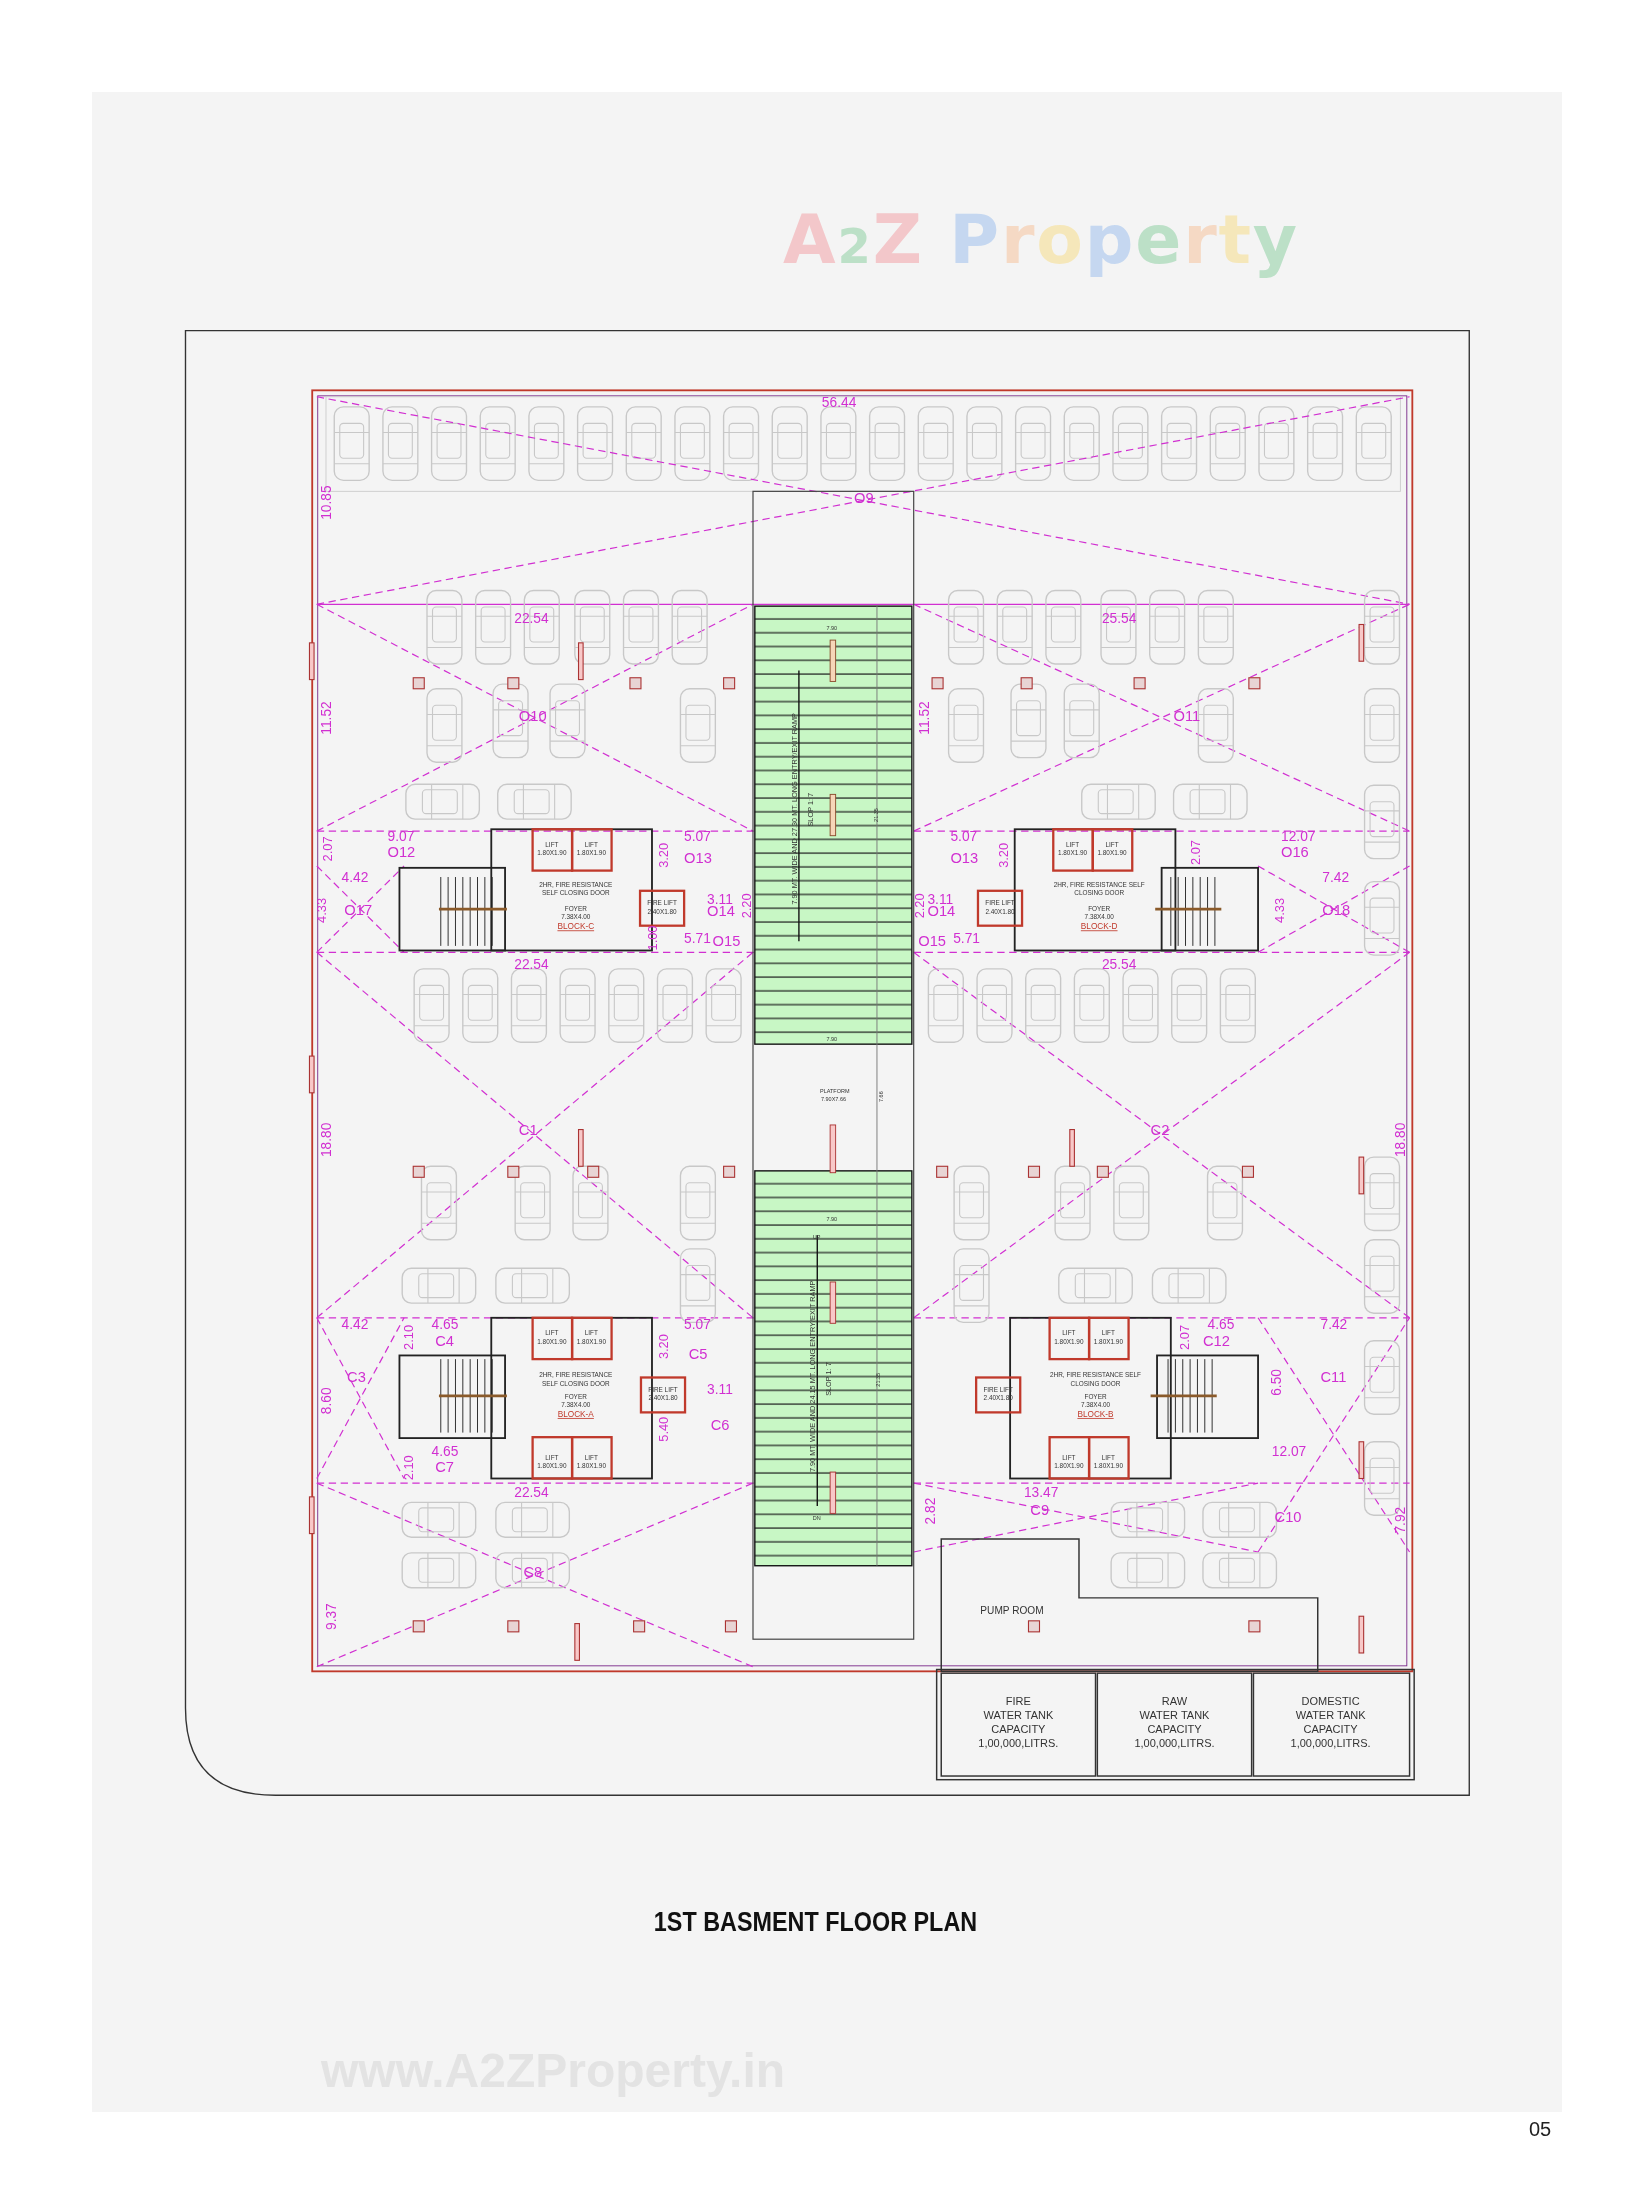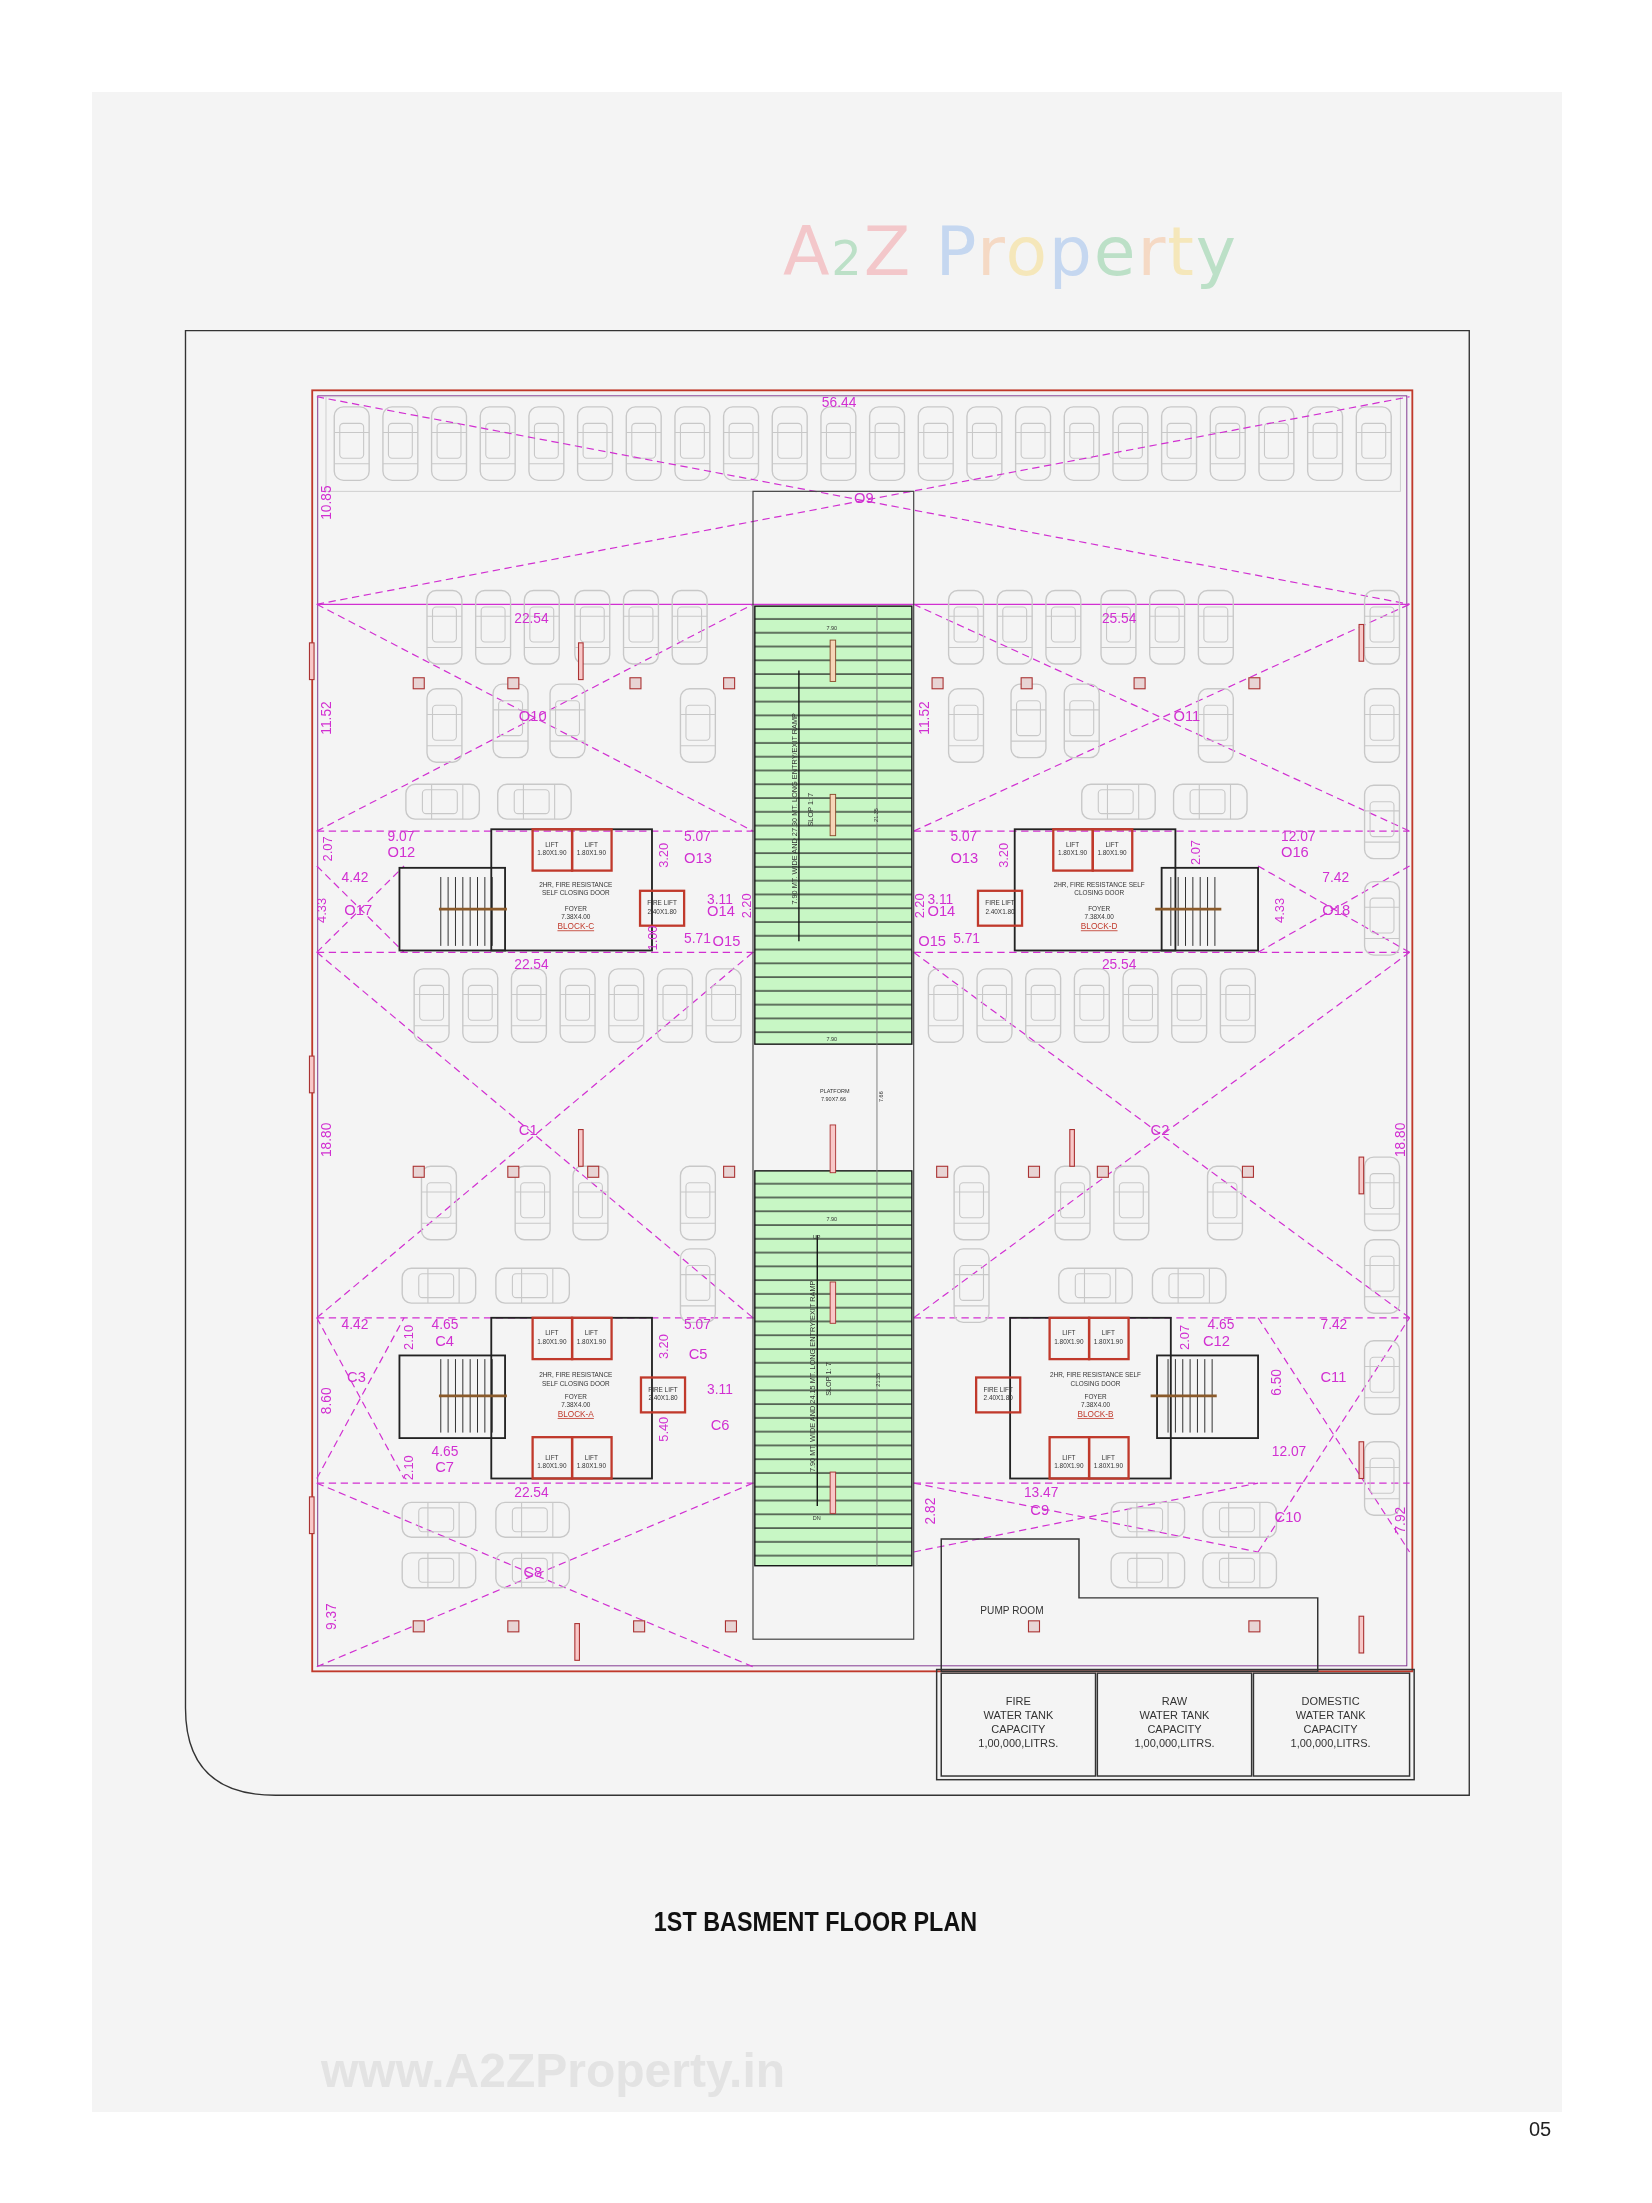--- a/index.html
+++ b/index.html
@@ -1,20 +1,20 @@
 <!DOCTYPE html>
 <html style="font-size:14.7px"><head>
 <meta charset="utf-8">
 <style>
   html, body { margin:0; padding:0; background:#ffffff; }
   body { width:1652px; height:2204px; position:relative; overflow:hidden;
          font-family:"Liberation Sans", sans-serif; }
   .panel { position:absolute; left:92px; top:92px; width:1470px; height:2020px; background:#f4f4f4; }
   .logo { position:absolute; left:783px; top:200px; font-family:"DejaVu Sans", sans-serif;
-          font-weight:normal; font-size:68px; letter-spacing:1.8px; white-space:nowrap; opacity:0.55;margin-top:12px; }
+          font-weight:bold; font-size:68px; letter-spacing:1.8px; white-space:nowrap; opacity:0.55; }
   .logo .a { color:#f3a3a8; } .logo .two { color:#8fd0a4; font-size:48px; }
   .logo .z { color:#f3a3a8; } .logo .p { color:#9fc1ee; } .logo .r { color:#f6c39e; }
   .logo .o { color:#f7dd8c; } .logo .p2 { color:#9fc1ee; } .logo .e { color:#8fd0a4; }
   .logo .r2 { color:#f6c39e; } .logo .t { color:#f7dd8c; } .logo .y { color:#8fd0a4; }
   svg.plan { position:absolute; left:0; top:0; }
   .title { position:absolute; left:0; width:1652px; top:1906px; text-align:center;
            font-family:"Liberation Sans", sans-serif; font-weight:bold; font-size:27.5px;
            color:#111; transform:scaleX(0.85); transform-origin:808px 0; }
   .title span { display:inline-block; margin-left:-18.4px; }
   .watermark { position:absolute; left:321px; top:2043px; font-family:"Liberation Sans", sans-serif;

